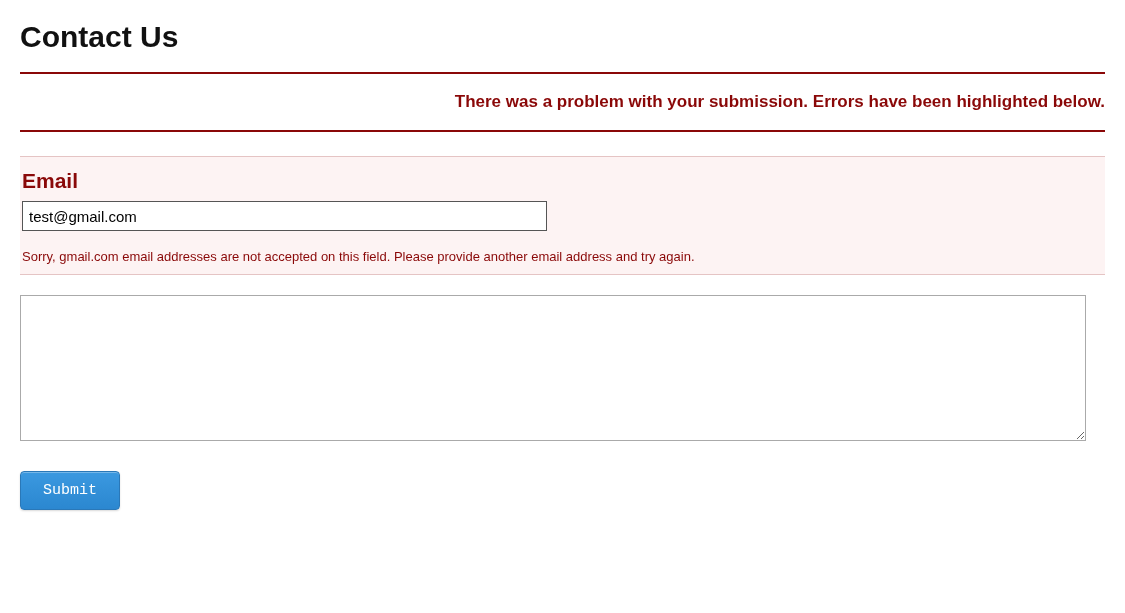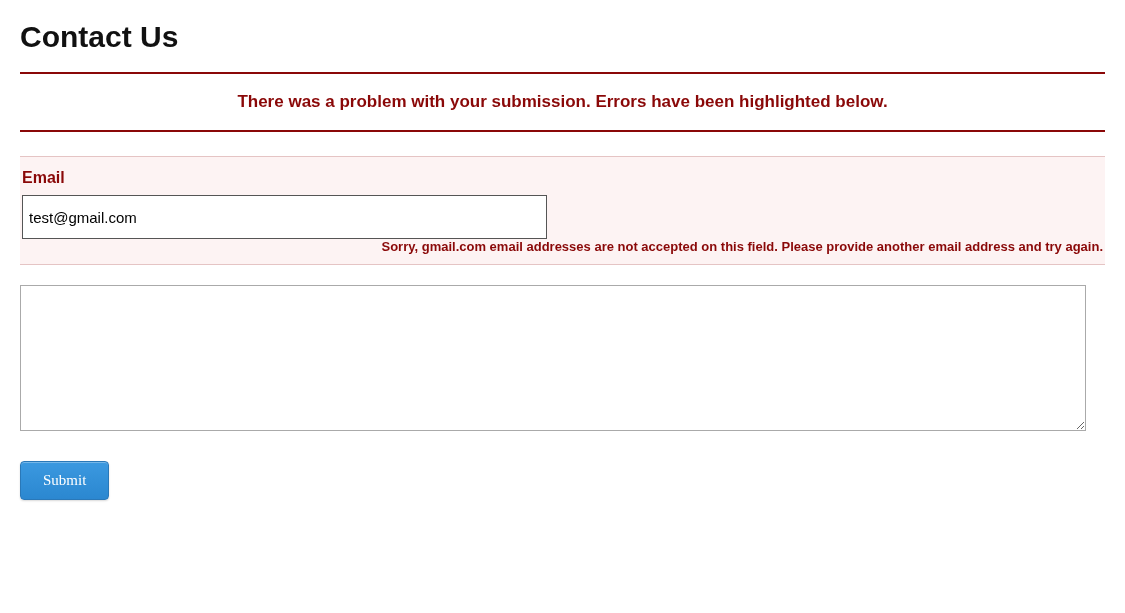--- a/index.html
+++ b/index.html
@@ -15,62 +15,62 @@
     }
     .page-title {
       font-size: 30px;
       font-weight: bold;
       color: #111;
       margin-bottom: 18px;
     }
     .error-banner {
       border-top: 2px solid #8a0808;
       border-bottom: 2px solid #8a0808;
-      text-align: center;
+      text-align: right;
       padding: 18px 0;
       margin-bottom: 24px;
     }
     .error-banner-text {
       color: #8a0808;
       font-weight: bold;
       font-size: 17px;
     }
     .field-group {
       margin-bottom: 20px;
     }
     .field-group.error {
       background: #fdf3f3;
       border-top: 1px solid #e5c4c4;
       border-bottom: 1px solid #e5c4c4;
       padding: 12px 2px 10px 2px;
     }
     .field-label {
       display: block;
-      font-size: 16px;
+      font-size: 21px;
       font-weight: bold;
       color: #111;
       margin-bottom: 8px;
     }
     .field-group.error .field-label {
       color: #8a0808;
     }
     .text-input {
       width: 525px;
-      height: 44px;
+      height: 30px;
       border: 1px solid #555;
       font-size: 15px;
       padding: 4px 6px;
       background: #fff;
       font-family: inherit;
     }
     .field-error-msg {
       color: #8a0808;
       font-size: 13px;
-      font-weight: bold;
-      text-align: right;
+      font-weight: normal;
+      margin-top: 18px;
     }
     .textarea-input {
       width: 1066px;
       height: 146px;
       border: 1px solid #aaa;
       font-size: 15px;
       padding: 6px;
       font-family: inherit;
       resize: vertical;
     }
@@ -79,21 +79,21 @@
     }
     .submit-btn {
       background: linear-gradient(#3b99e0, #2b87d0);
       border: 1px solid #2a78b8;
       color: #fff;
       font-size: 15px;
       padding: 10px 22px;
       border-radius: 4px;
       cursor: pointer;
       box-shadow: 0 1px 0 rgba(255,255,255,0.3) inset, 0 1px 2px rgba(0,0,0,0.15);
-      font-family: Liberation Serif, serif;
+      font-family: Liberation Mono, monospace;
     }
   </style>
 </head>
 <body>
 
 <h2 class="page-title">Contact Us</h2>
 
 <div class="error-banner">
   <span class="error-banner-text">There was a problem with your submission. Errors have been highlighted below.</span>
 </div>

